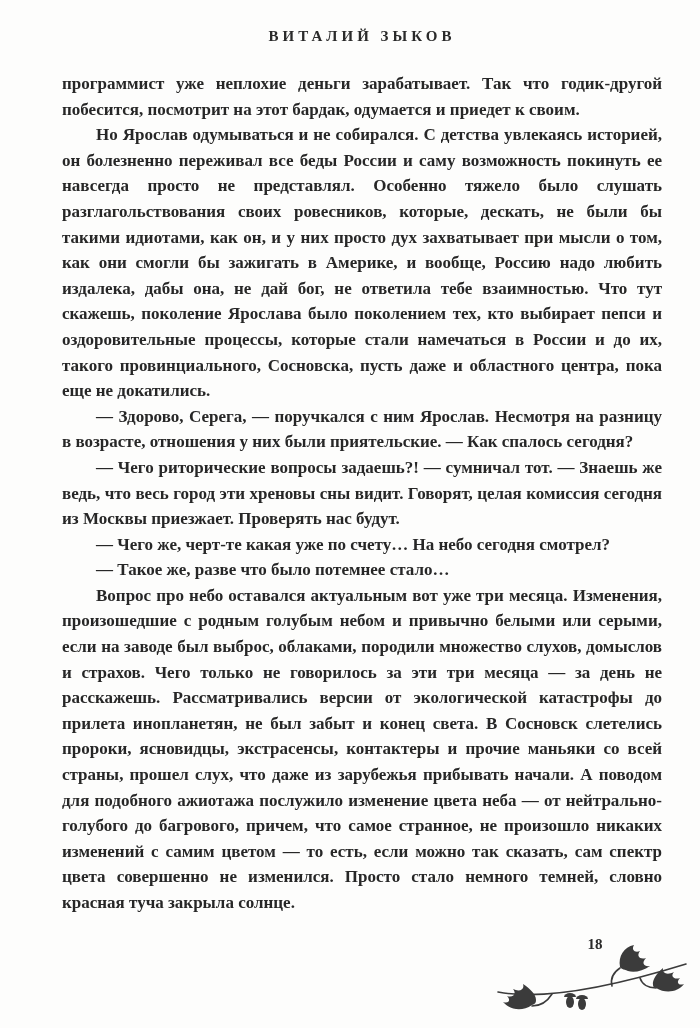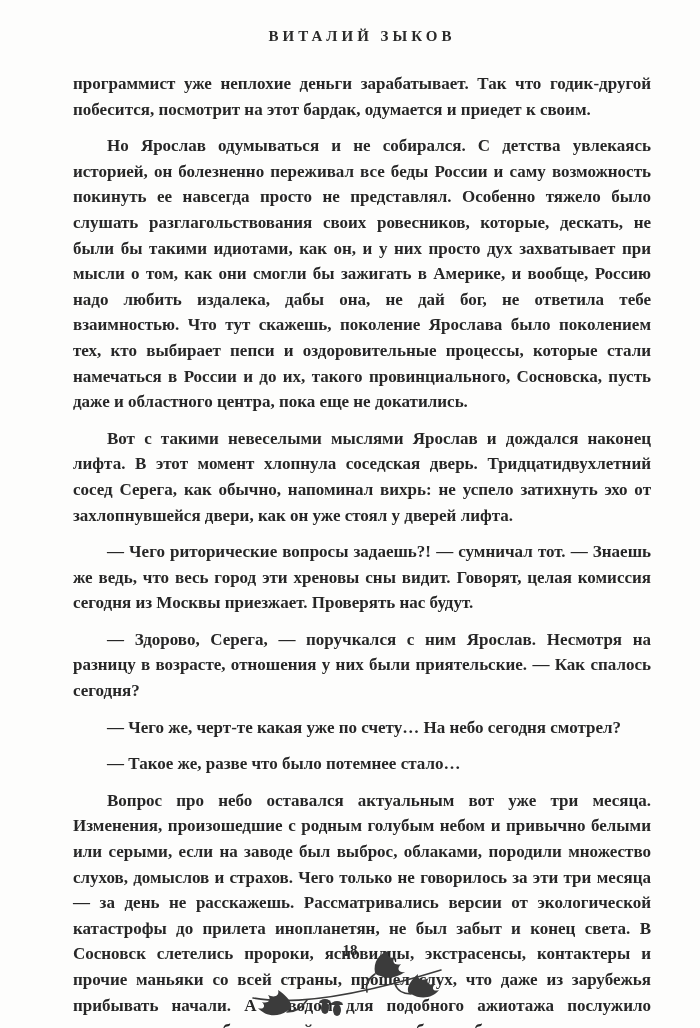--- a/index.html
+++ b/index.html
@@ -20,37 +20,37 @@
   }
   .running-header {
     text-align: center;
     font-size: 15px;
     font-weight: bold;
     letter-spacing: 4px;
     color: #2a2a2a;
     margin: 6px 0 26px 0;
   }
   .text-block p {
-    margin: 11px;
+    margin: 0;
     font-size: 17px;
     line-height: 25.6px;
     font-weight: 600;
     text-align: justify;
     text-indent: 34px;
     color: #272727;
   }
   .text-block p.no-indent {
     text-indent: 0;
   }
   .page-footer {
     position: absolute;
     left: 0;
     right: 0;
-    bottom: 10px;
-    text-align: center;
+    bottom: 16px;
+    text-align: right;
   }
   .ornament-wrap {
     position: relative;
     display: inline-block;
     width: 210px;
     height: 72px;
   }
   .ornament-wrap svg {
     position: absolute;
     left: 0;
@@ -72,23 +72,22 @@
 
 <div class="page">
 
   <div class="running-header">
     <span>ВИТАЛИЙ ЗЫКОВ</span>
   </div>
 
   <main class="text-block">
     <p class="no-indent">программист уже неплохие деньги зарабатывает. Так что годик-другой побесится, посмотрит на этот бардак, одумается и приедет к своим.</p>
     <p>Но Ярослав одумываться и не собирался. С детства увлекаясь историей, он болезненно переживал все беды России и саму возможность покинуть ее навсегда просто не представлял. Особенно тяжело было слушать разглагольствования своих ровесников, которые, дескать, не были бы такими идиотами, как он, и у них просто дух захватывает при мысли о том, как они смогли бы зажигать в Америке, и вообще, Россию надо любить издалека, дабы она, не дай бог, не ответила тебе взаимностью. Что тут скажешь, поколение Ярослава было поколением тех, кто выбирает пепси и оздоровительные процессы, которые стали намечаться в России и до их, такого провинциального, Сосновска, пусть даже и областного центра, пока еще не докатились.</p>
-    <p>Вот с такими невеселыми мыслями Ярослав и дождался наконец лифта. В этот момент хлопнула соседская дверь. Тридцатидвухлетний сосед Серега, как обычно, напоминал вихрь: не успело затихнуть эхо от захлопнувшейся двери, как он уже стоял у дверей лифта.</p>
+    <p>— Здорово, Серега, — поручкался с ним Ярослав. Несмотря на разницу в возрасте, отношения у них были приятельские. — Как спалось сегодня?</p>
     <p>— Чего риторические вопросы задаешь?! — сумничал тот. — Знаешь же ведь, что весь город эти хреновы сны видит. Говорят, целая комиссия сегодня из Москвы приезжает. Проверять нас будут.</p>
-    <p>— Здорово, Серега, — поручкался с ним Ярослав. Несмотря на разницу в возрасте, отношения у них были приятельские. — Как спалось сегодня?</p>
     <p>— Чего же, черт-те какая уже по счету… На небо сегодня смотрел?</p>
     <p>— Такое же, разве что было потемнее стало…</p>
     <p>Вопрос про небо оставался актуальным вот уже три месяца. Изменения, произошедшие с родным голубым небом и привычно белыми или серыми, если на заводе был выброс, облаками, породили множество слухов, домыслов и страхов. Чего только не говорилось за эти три месяца — за день не расскажешь. Рассматривались версии от экологической катастрофы до прилета инопланетян, не был забыт и конец света. В Сосновск слетелись пророки, ясновидцы, экстрасенсы, контактеры и прочие маньяки со всей страны, прошел слух, что даже из зарубежья прибывать начали. А поводом для подобного ажиотажа послужило изменение цвета неба — от нейтрально-голубого до багрового, причем, что самое странное, не произошло никаких изменений с самим цветом — то есть, если можно так сказать, сам спектр цвета совершенно не изменился. Просто стало немного темней, словно красная туча закрыла солнце.</p>
   </main>
 
   <footer class="page-footer">
     <div class="ornament-wrap">
       <svg viewBox="0 0 210 72" width="210" height="72" aria-hidden="true">
         <g fill="none" stroke="#3b3b3b" stroke-width="1.6" stroke-linecap="round">
           <path d="M8,50 C50,58 112,48 196,22"></path>

